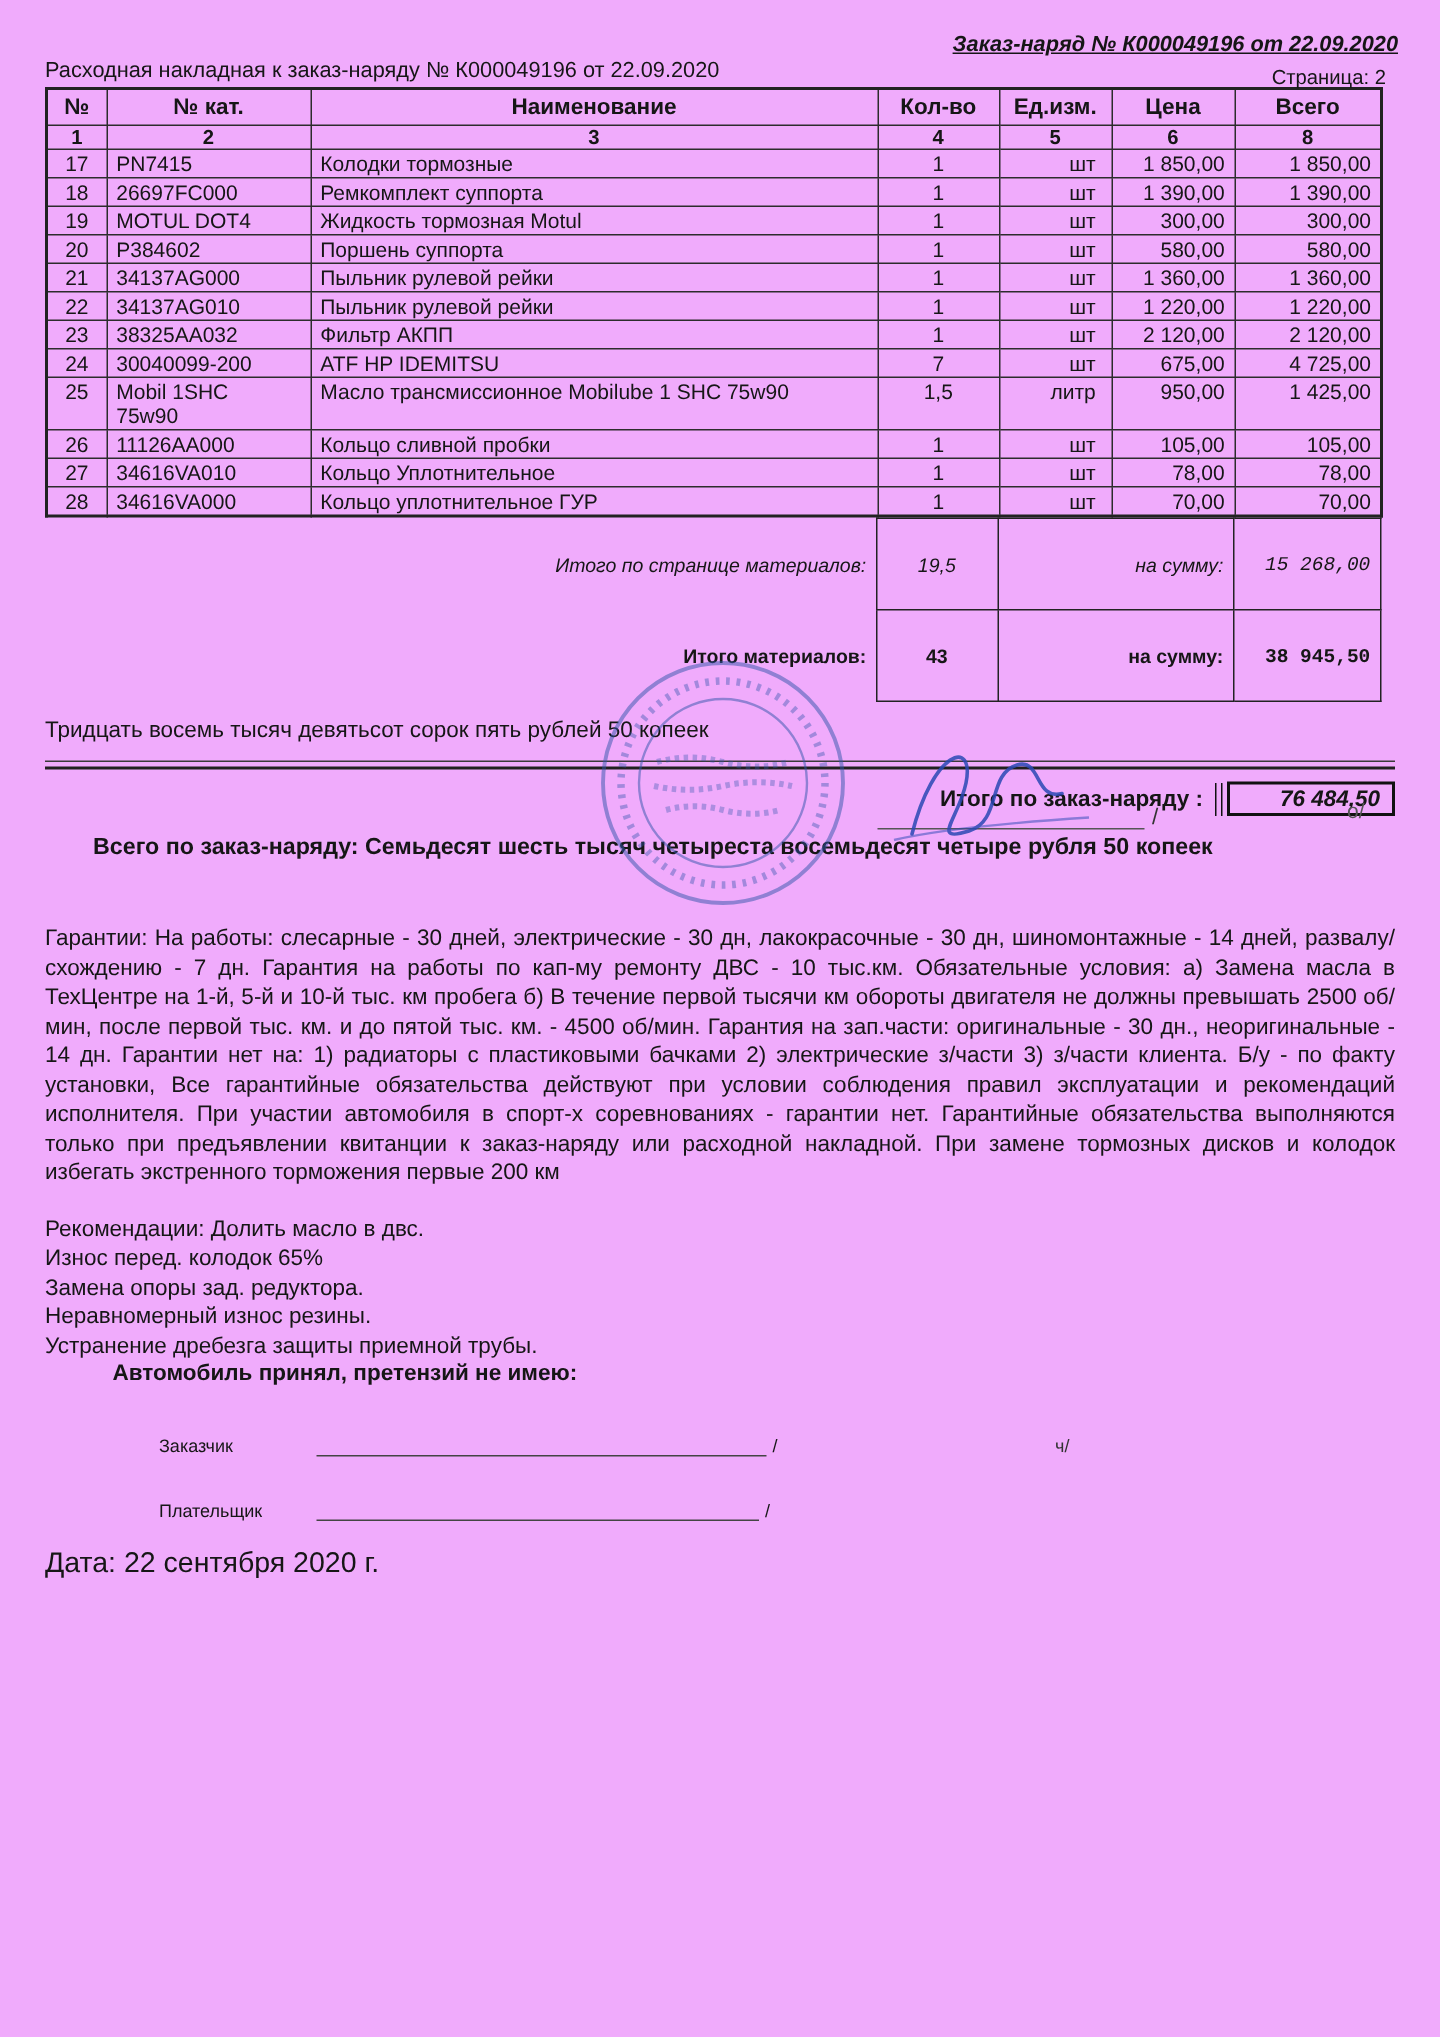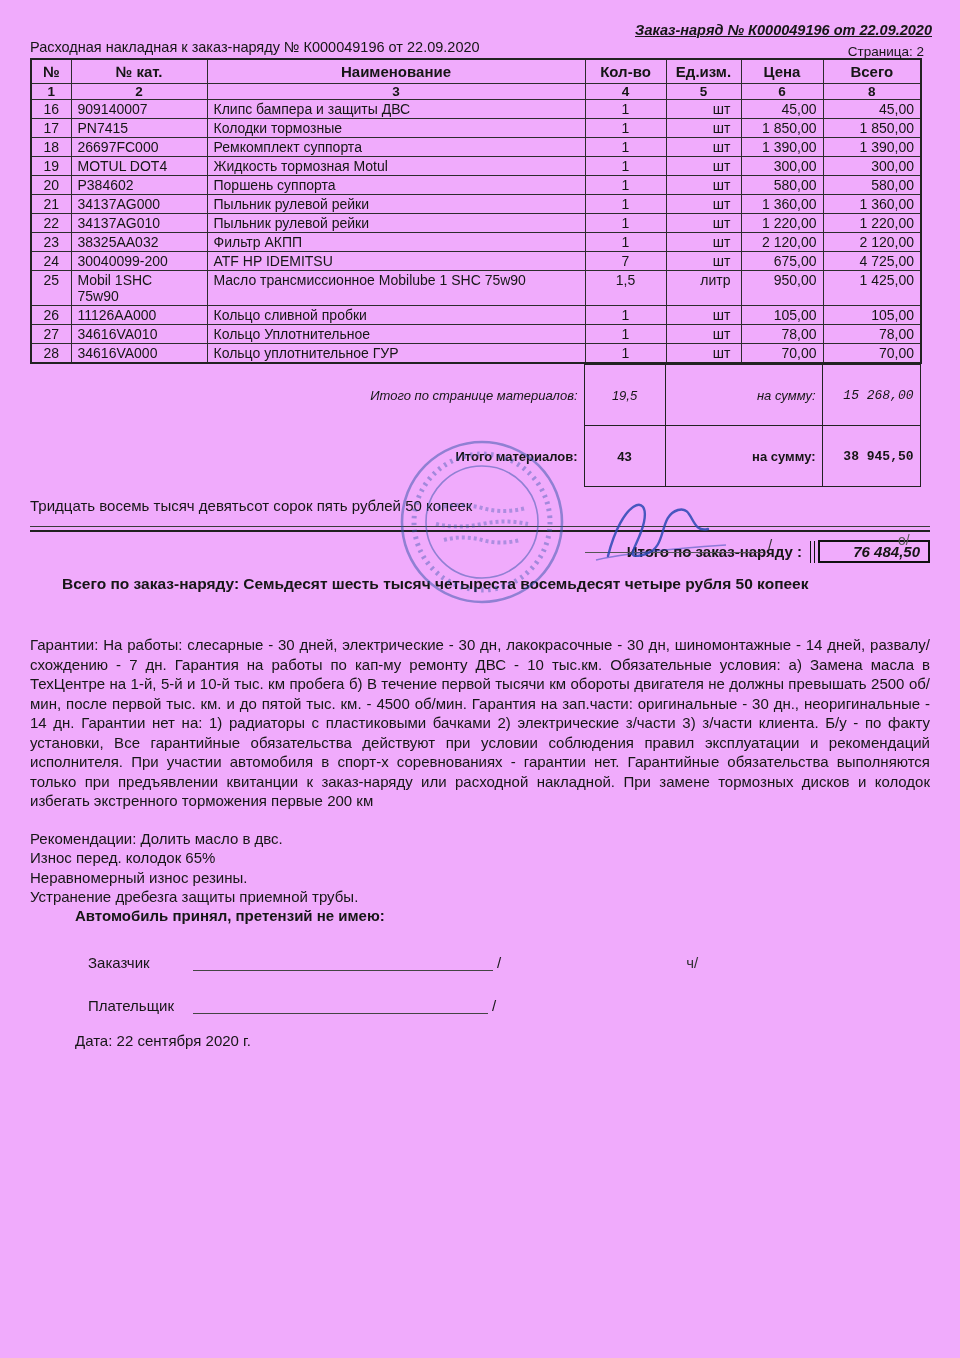--- a/index.html
+++ b/index.html
@@ -45,28 +45,28 @@
   .order-total-row{margin-top:8px;display:flex;justify-content:flex-end;align-items:center;}
   .order-total-label{font-size:15px;font-weight:bold;margin-right:8px;}
   .dbl-bar{width:3px;height:22px;border-left:1.5px solid #111;border-right:1.5px solid #111;margin-right:3px;}
   .order-total-box{border:2px solid #111;min-width:92px;padding:1px 8px;text-align:right;font-size:15px;font-weight:bold;font-style:italic;}
   .vsego-line{margin-top:12px;font-size:15.5px;font-weight:bold;margin-left:32px;}
   .sig-spacer{height:42px;}
   
   .warranty{font-size:15px;line-height:19.5px;text-align:justify;}
   .recommendations{margin-top:18px;font-size:15px;line-height:19.5px;}
   .acceptance-title{margin-left:45px;font-size:15px;font-weight:bold;}
-  .sig-row{display:flex;align-items:flex-start;margin-left:58px;font-size:15px;}
+  .sig-row{display:flex;align-items:flex-end;margin-left:76px;font-size:12px;}
   .sig-row-customer{margin-top:30px;}
   .sig-row-payer{margin-top:26px;}
   .sig-label{width:105px;}
   .sig-underline{display:inline-block;width:300px;border-bottom:1px solid #444;height:16px;}
   .sig-slash{margin-left:4px;}
   .sig-frag{margin-left:185px;color:#333;}
-  .date-line{margin-top:18px;margin-left:45px;font-size:15px;}
+  .date-line{margin-top:18px;font-size:19px;}
   
   .float-underline{position:absolute;top:552px;left:585px;width:178px;border-bottom:1px solid #555;}
   .float-slash{position:absolute;top:536px;left:768px;font-size:15px;color:#333;}
   .float-frag-right{position:absolute;top:532px;left:898px;font-size:14px;color:#555;}
   
   .overlay{position:absolute;top:0;left:0;width:960px;height:1358px;pointer-events:none;z-index:5;}
 </style>
 </head>
 <body>
 
@@ -103,29 +103,20 @@
           <td>2</td>
           <td>3</td>
           <td>4</td>
           <td>5</td>
           <td>6</td>
           <td>8</td>
         </tr>
       </thead>
       <tbody>
           <tr>
-        <td class="c-num">16</td>
-        <td class="c-cat">909140007</td>
-        <td class="c-name">Клипс бампера и защиты ДВС</td>
-        <td class="c-qty">1</td>
-        <td class="c-unit">шт</td>
-        <td class="c-price">45,00</td>
-        <td class="c-total">45,00</td>
-      </tr>
-          <tr>
         <td class="c-num">17</td>
         <td class="c-cat">PN7415</td>
         <td class="c-name">Колодки тормозные</td>
         <td class="c-qty">1</td>
         <td class="c-unit">шт</td>
         <td class="c-price">1 850,00</td>
         <td class="c-total">1 850,00</td>
       </tr>
           <tr>
         <td class="c-num">18</td>
@@ -268,20 +259,21 @@
 
     <div class="vsego-line">Всего по заказ-наряду: Семьдесят шесть тысяч четыреста восемьдесят четыре рубля 50 копеек</div>
 
     <div class="sig-spacer"></div>
 
     <div class="warranty">Гарантии: На работы: слесарные -  30 дней, электрические - 30 дн, лакокрасочные - 30 дн, шиномонтажные - 14 дней, развалу/схождению - 7 дн. Гарантия на работы по кап-му ремонту ДВС - 10 тыс.км. Обязательные условия: а) Замена масла в ТехЦентре на 1-й, 5-й и 10-й тыс. км пробега  б) В течение первой тысячи км обороты двигателя не должны превышать 2500 об/мин, после первой тыс. км. и до пятой тыс. км. -  4500 об/мин. Гарантия на зап.части: оригинальные - 30 дн., неоригинальные - 14 дн. Гарантии нет на: 1) радиаторы с пластиковыми бачками 2) электрические з/части 3) з/части клиента. Б/у - по факту установки,  Все гарантийные обязательства действуют при условии соблюдения правил эксплуатации и рекомендаций исполнителя. При участии автомобиля в спорт-х соревнованиях - гарантии нет. Гарантийные обязательства выполняются только при предъявлении квитанции к заказ-наряду или расходной накладной. При замене тормозных дисков и колодок избегать экстренного торможения первые 200 км</div>
 
     <div class="recommendations">
         <div>Рекомендации: Долить масло в двс.</div>
         <div>Износ перед. колодок 65%</div>
+        <div>Замена опоры зад. редуктора.</div>
         <div>Неравномерный износ резины.</div>
         <div>Устранение дребезга защиты приемной трубы.</div>
       </div>
 
     <div class="acceptance-title">Автомобиль принял, претензий не имею:</div>
 
     <div class="sig-row sig-row-customer">
       <span class="sig-label">Заказчик</span>
       <span class="sig-underline"></span>
       <span class="sig-slash">/</span>

